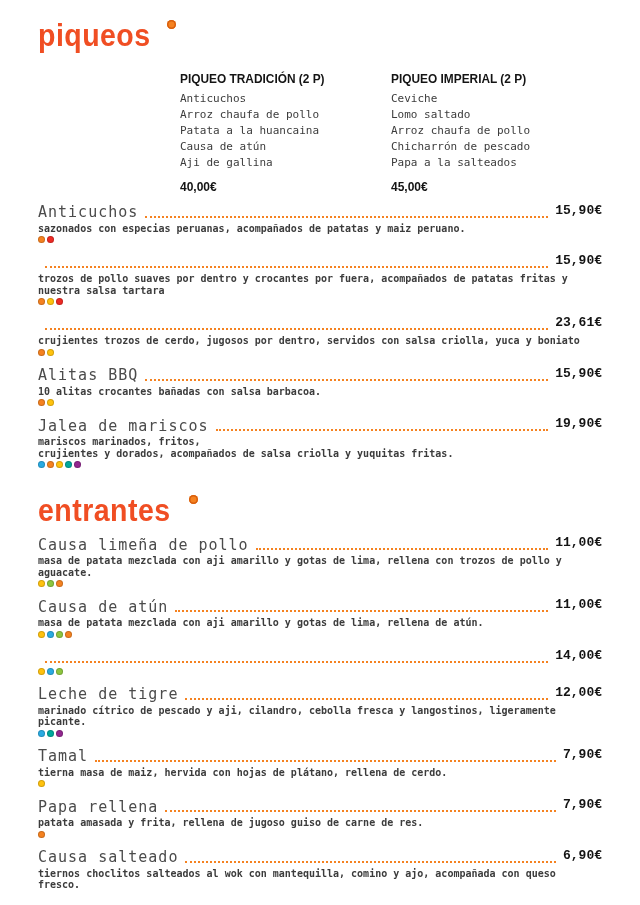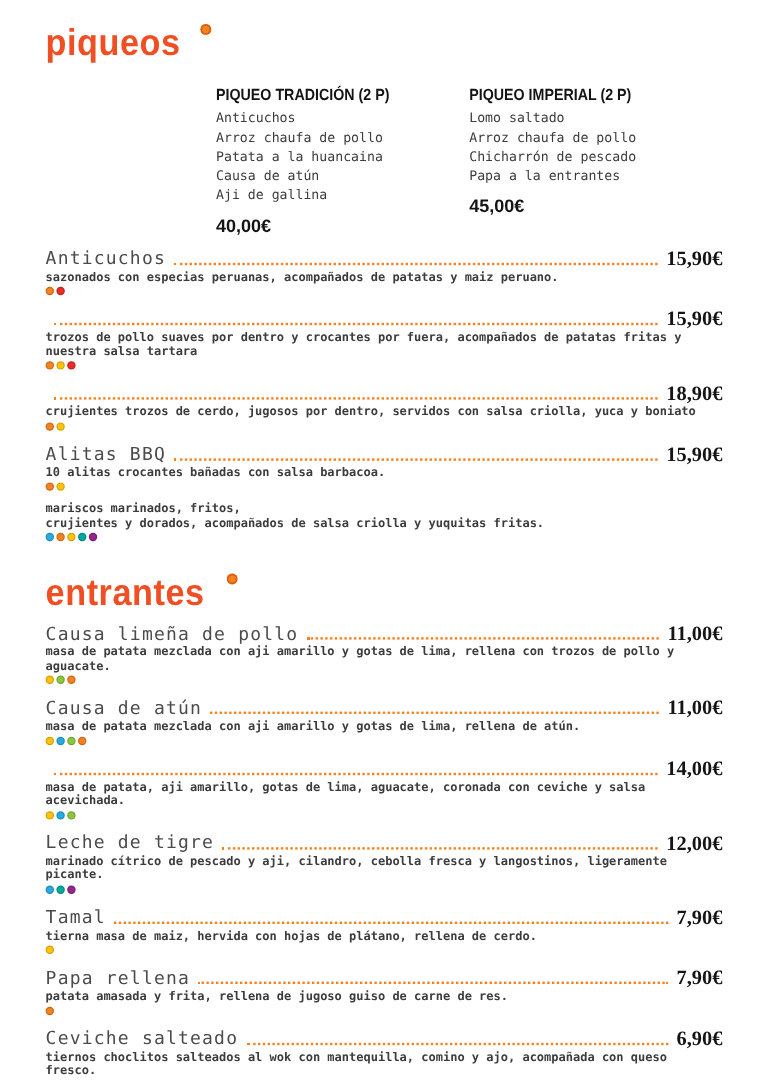--- a/index.html
+++ b/index.html
@@ -40,42 +40,42 @@
     font-size:13.5px;
     color:#141414;
     transform:scaleX(.88);
     transform-origin:left;
     white-space:nowrap;
   }
   .combo-items { margin-top:5px; font-size:11px; line-height:1.45; color:#3c3c3c; }
   .combo-price {
     margin-top:9px;
     font-family:"Liberation Sans", sans-serif;
-    font-weight:700; font-size:15px; color:#141414;
+    font-weight:700; font-size:12px; color:#141414;
   }
 
   .dish { margin-top:9px; }
   .dish:first-of-type { margin-top:12px; }
   .dish-row { display:flex; align-items:flex-end; height:18px; }
   .dish-name {
     font-size:15px;
     letter-spacing:1px;
     line-height:1.1;
     color:#4b4b4b;
     white-space:nowrap;
   }
   .leader {
     flex:1;
     border-bottom:2px dotted #f58220;
     margin:0 7px 3px 7px;
     min-width:20px;
   }
   .dish-price {
-    font-family:Liberation Serif, serif;
-    font-weight:700; font-size:17px; color:#141414;
+    font-family:Liberation Mono, monospace;
+    font-weight:700; font-size:13px; color:#141414;
     align-self:flex-start;
     white-space:nowrap;
   }
   .dish-desc {
     font-size:10px;
     line-height:11.5px;
     color:#3c3c3c;
     max-width:545px;
     margin-top:2px;
     white-space:pre-line;
@@ -104,24 +104,25 @@
             <div class="combo-item">Arroz chaufa de pollo</div>
             <div class="combo-item">Patata a la huancaina</div>
             <div class="combo-item">Causa de atún</div>
             <div class="combo-item">Aji de gallina</div>
           </div>
           <div class="combo-price">40,00€</div>
         </div>
         <div class="combo">
           <div class="combo-title">PIQUEO IMPERIAL (2 P)</div>
           <div class="combo-items">
+            <div class="combo-item">Ceviche</div>
             <div class="combo-item">Lomo saltado</div>
             <div class="combo-item">Arroz chaufa de pollo</div>
             <div class="combo-item">Chicharrón de pescado</div>
-            <div class="combo-item">Papa a la entrantes</div>
+            <div class="combo-item">Papa a la salteados</div>
           </div>
           <div class="combo-price">45,00€</div>
         </div>
       </div>
       <div class="dish">
         <div class="dish-row">
           <span class="dish-name">Anticuchos</span>
           <span class="leader"></span>
           <span class="dish-price">15,90€</span>
         </div>
@@ -139,41 +140,46 @@
         <div class="dish-desc">trozos de pollo suaves por dentro y crocantes por fuera, acompañados de patatas fritas y nuestra salsa tartara</div>
         <div class="allergens">
           <span class="allergen-dot" style="background: rgb(245, 130, 32);"></span>
           <span class="allergen-dot" style="background: rgb(255, 194, 14);"></span>
           <span class="allergen-dot" style="background: rgb(238, 42, 36);"></span>
         </div>
       </div>
       <div class="dish">
         <div class="dish-row">
           <span class="leader"></span>
-          <span class="dish-price">18,90€</span>
+          <span class="dish-price">23,61€</span>
         </div>
         <div class="dish-desc">crujientes trozos de cerdo, jugosos por dentro, servidos con salsa criolla, yuca y boniato</div>
         <div class="allergens">
           <span class="allergen-dot" style="background: rgb(245, 130, 32);"></span>
           <span class="allergen-dot" style="background: rgb(255, 194, 14);"></span>
         </div>
       </div>
       <div class="dish">
         <div class="dish-row">
           <span class="dish-name">Alitas BBQ</span>
           <span class="leader"></span>
           <span class="dish-price">15,90€</span>
         </div>
         <div class="dish-desc">10 alitas crocantes bañadas con salsa barbacoa.</div>
         <div class="allergens">
           <span class="allergen-dot" style="background: rgb(245, 130, 32);"></span>
           <span class="allergen-dot" style="background: rgb(255, 194, 14);"></span>
         </div>
       </div>
       <div class="dish">
+        <div class="dish-row">
+          <span class="dish-name">Jalea de mariscos</span>
+          <span class="leader"></span>
+          <span class="dish-price">19,90€</span>
+        </div>
         <div class="dish-desc">mariscos marinados, fritos,
 crujientes y dorados, acompañados de salsa criolla y yuquitas fritas.</div>
         <div class="allergens">
           <span class="allergen-dot" style="background: rgb(41, 171, 226);"></span>
           <span class="allergen-dot" style="background: rgb(245, 130, 32);"></span>
           <span class="allergen-dot" style="background: rgb(255, 194, 14);"></span>
           <span class="allergen-dot" style="background: rgb(0, 169, 157);"></span>
           <span class="allergen-dot" style="background: rgb(146, 39, 143);"></span>
         </div>
       </div>
@@ -208,21 +214,20 @@
           <span class="allergen-dot" style="background: rgb(41, 171, 226);"></span>
           <span class="allergen-dot" style="background: rgb(141, 198, 63);"></span>
           <span class="allergen-dot" style="background: rgb(245, 130, 32);"></span>
         </div>
       </div>
       <div class="dish">
         <div class="dish-row">
           <span class="leader"></span>
           <span class="dish-price">14,00€</span>
         </div>
-        <div class="dish-desc">masa de patata, aji amarillo, gotas de lima, aguacate, coronada con ceviche y salsa acevichada.</div>
         <div class="allergens">
           <span class="allergen-dot" style="background: rgb(255, 194, 14);"></span>
           <span class="allergen-dot" style="background: rgb(41, 171, 226);"></span>
           <span class="allergen-dot" style="background: rgb(141, 198, 63);"></span>
         </div>
       </div>
       <div class="dish">
         <div class="dish-row">
           <span class="dish-name">Leche de tigre</span>
           <span class="leader"></span>
@@ -252,20 +257,20 @@
           <span class="leader"></span>
           <span class="dish-price">7,90€</span>
         </div>
         <div class="dish-desc">patata amasada y frita, rellena de jugoso guiso de carne de res.</div>
         <div class="allergens">
           <span class="allergen-dot" style="background: rgb(245, 130, 32);"></span>
         </div>
       </div>
       <div class="dish">
         <div class="dish-row">
-          <span class="dish-name">Ceviche salteado</span>
+          <span class="dish-name">Causa salteado</span>
           <span class="leader"></span>
           <span class="dish-price">6,90€</span>
         </div>
         <div class="dish-desc">tiernos choclitos salteados al wok con mantequilla, comino y ajo, acompañada con queso fresco.</div>
       </div>
     </section>
   </div>
 
 </body></html>

